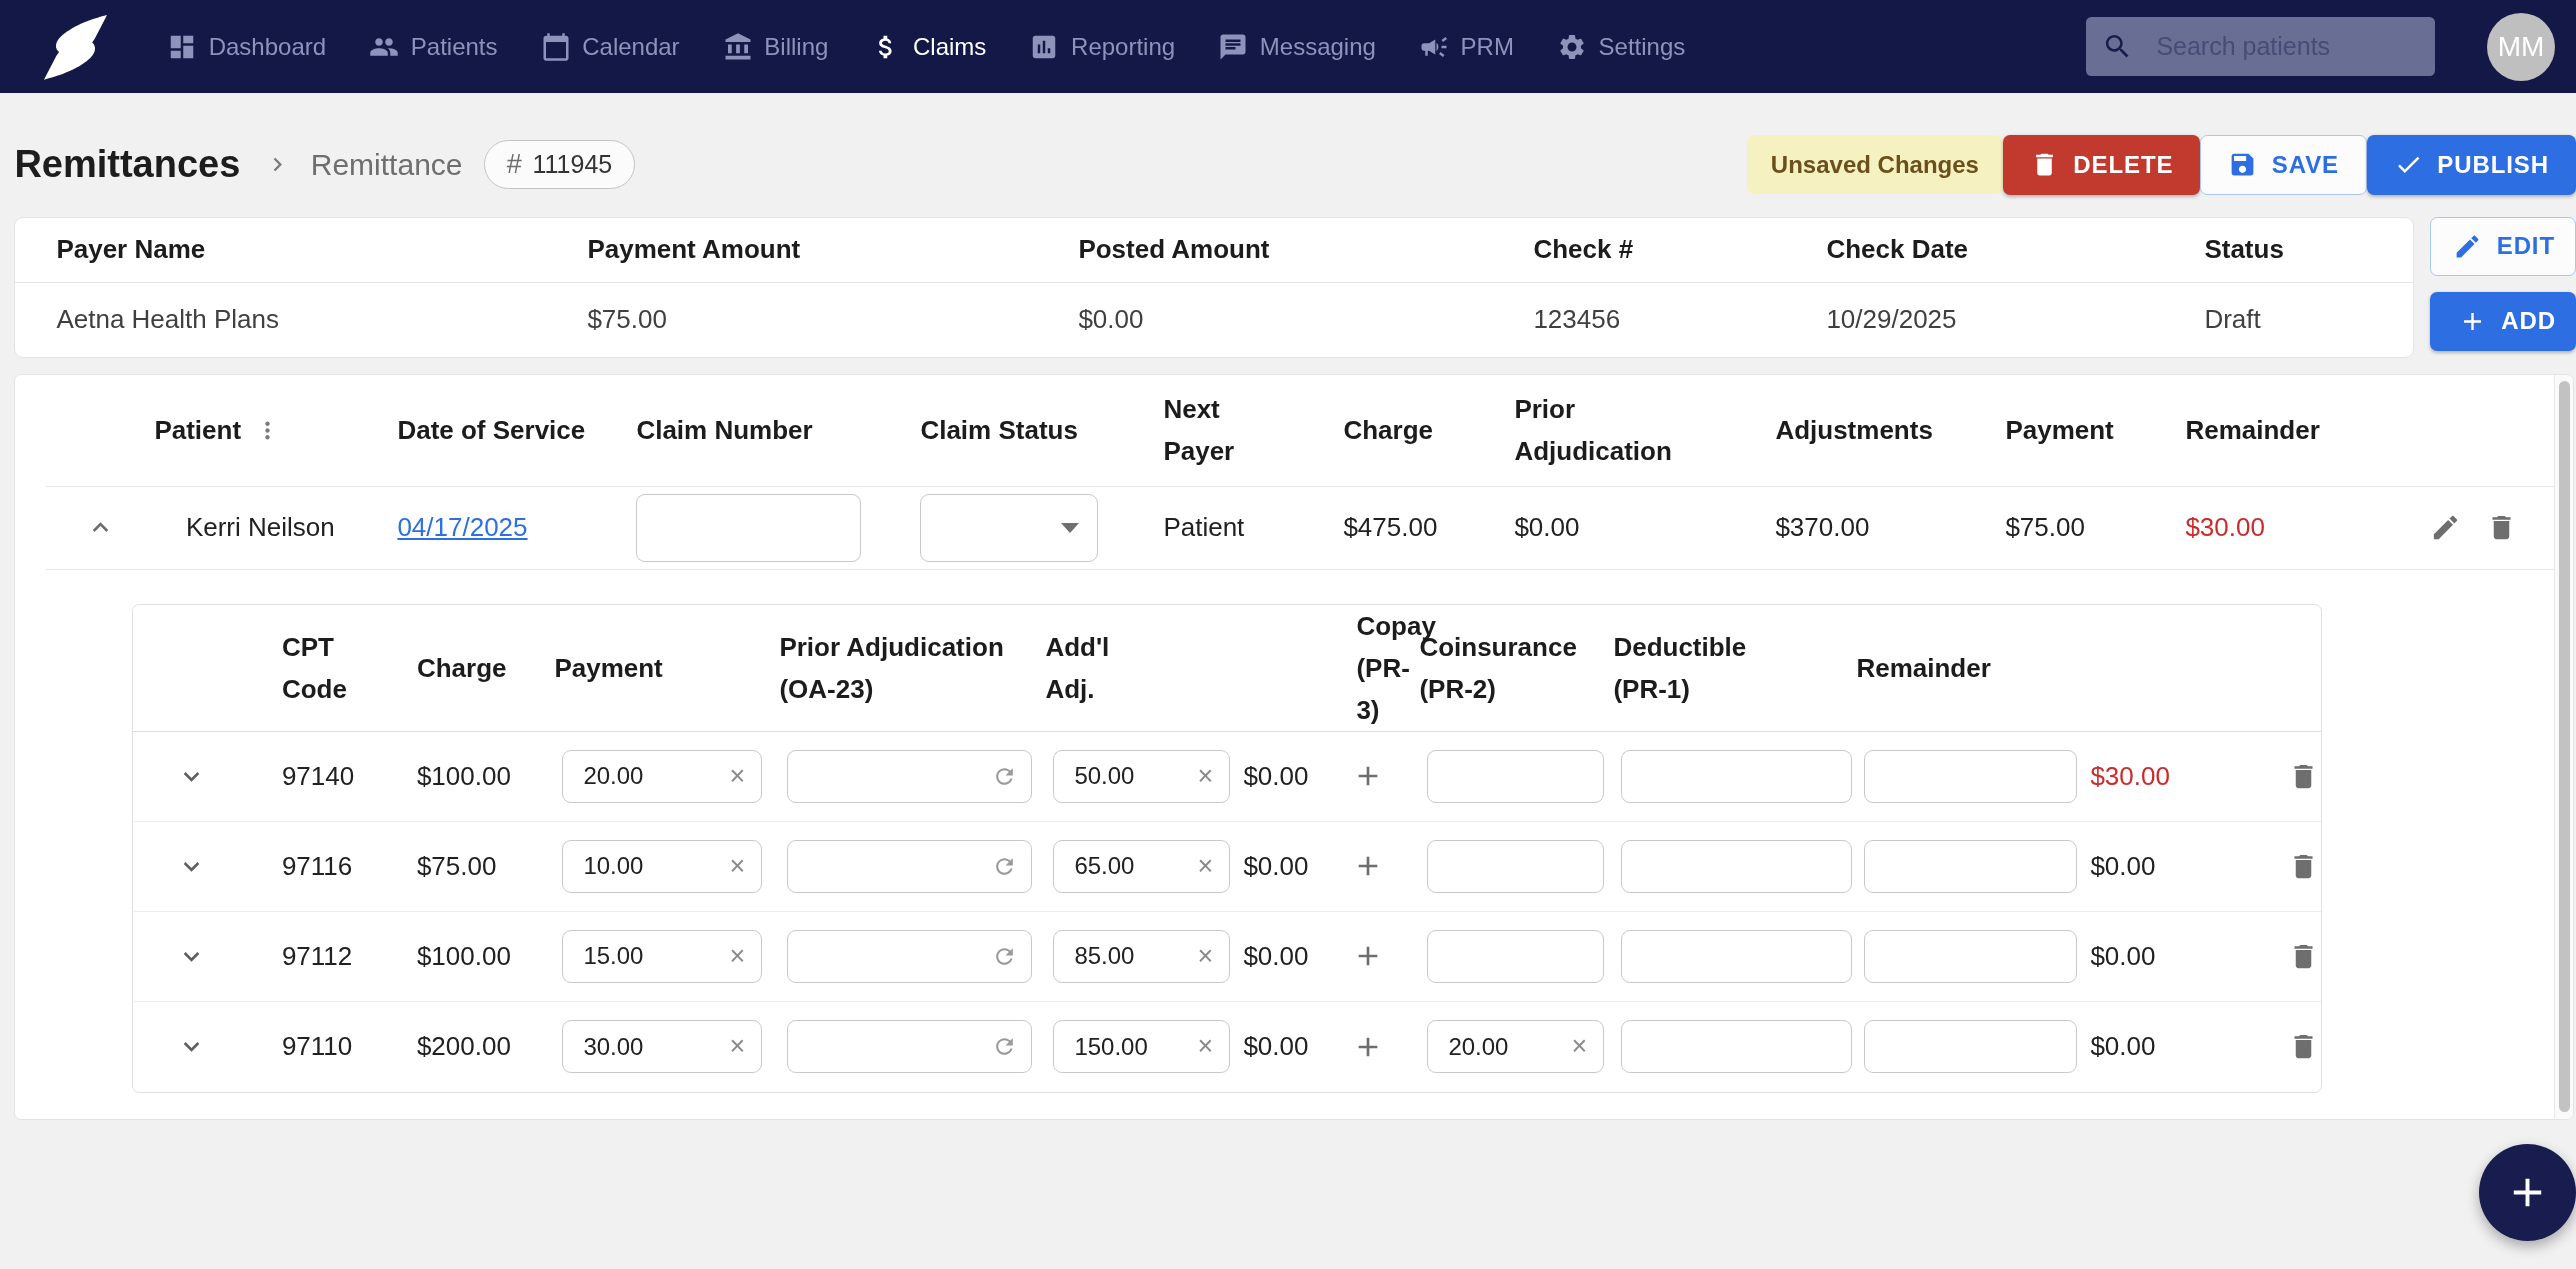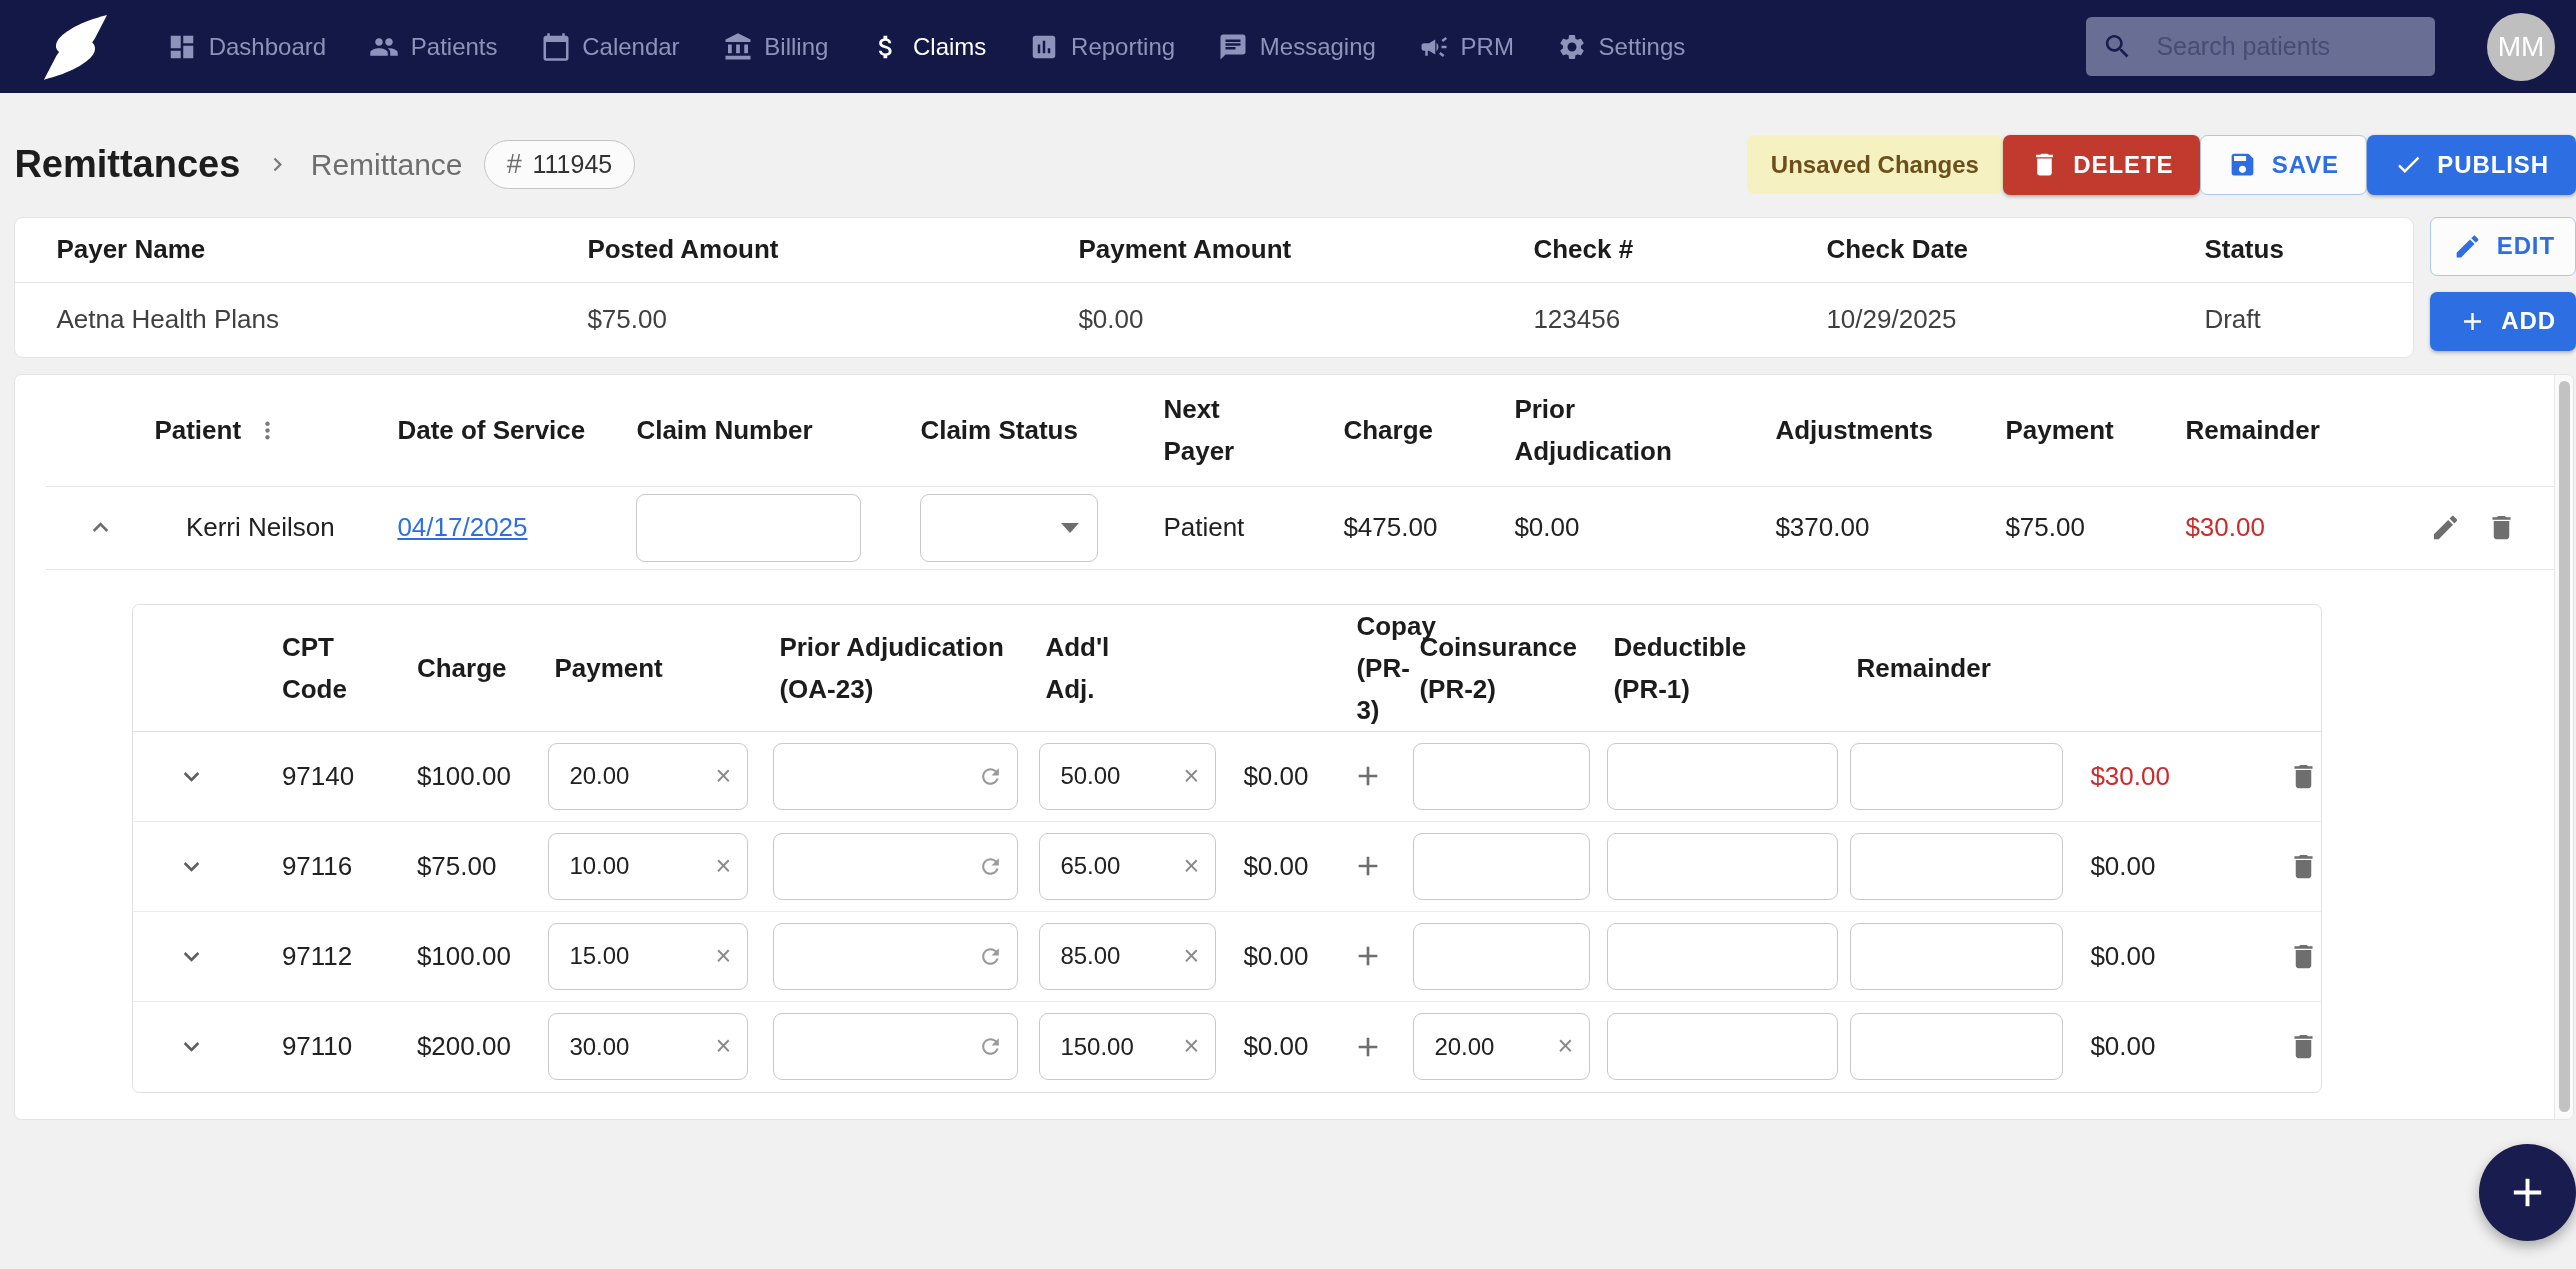--- a/index.html
+++ b/index.html
@@ -156,22 +156,22 @@
     font-size: 26px; font-weight: bold; color: #1C1C1C;
     white-space: pre-line; line-height: 1.62; padding-left: 20px;
   }
   .cpt-grid.head .hcell.pl35 { padding-left: 31.5px; }
   .cpt-grid.row { min-height: 90px; border-bottom: 0.9px solid #ECECEC; font-size: 26px; }
   .cpt-grid.row:last-child { border-bottom: 0; }
   .cpt-grid .cell { padding-left: 20px; }
   .cpt-grid .cell.pl35 { padding-left: 31.5px; }
   .ninput {
     position: relative; display: flex; align-items: center;
-    border: 1.8px solid #C9C9C9; border-radius: 9px; height: 67px; background: #fff;
-    margin-left: 14px;
+    border: 1.8px solid #C9C9C9; border-radius: 9px; height: 53px; background: #fff;
+    margin-left: 28px;
   }
   .ninput input {
     border: 0; outline: none; background: transparent; width: 100%;
     font-size: 24px; color: #212121; padding: 0 7.2px 0 20px;
     font-family: "Liberation Sans", sans-serif;
   }
   .ninput .clear-x {
     background: none; border: 0; cursor: pointer; color: #8A8A8A; font-size: 27px;
     padding: 0 16px 0 0; line-height: 1;
   }
@@ -309,22 +309,22 @@
         </svg>
       <span>PUBLISH</span>
     </button>
   </div>
 </div>
 
 <div class="payer-section">
   <div class="payer-card">
     <div class="payer-grid head" id="payer-head">
         <div>Payer Name</div>
+        <div>Payment Amount</div>
         <div>Posted Amount</div>
-        <div>Payment Amount</div>
         <div>Check #</div>
         <div>Check Date</div>
         <div>Status</div>
       </div>
     <div class="payer-grid vals" id="payer-vals">
         <div>Aetna Health Plans</div>
         <div>$75.00</div>
         <div>$0.00</div>
         <div>123456</div>
         <div>10/29/2025</div>

